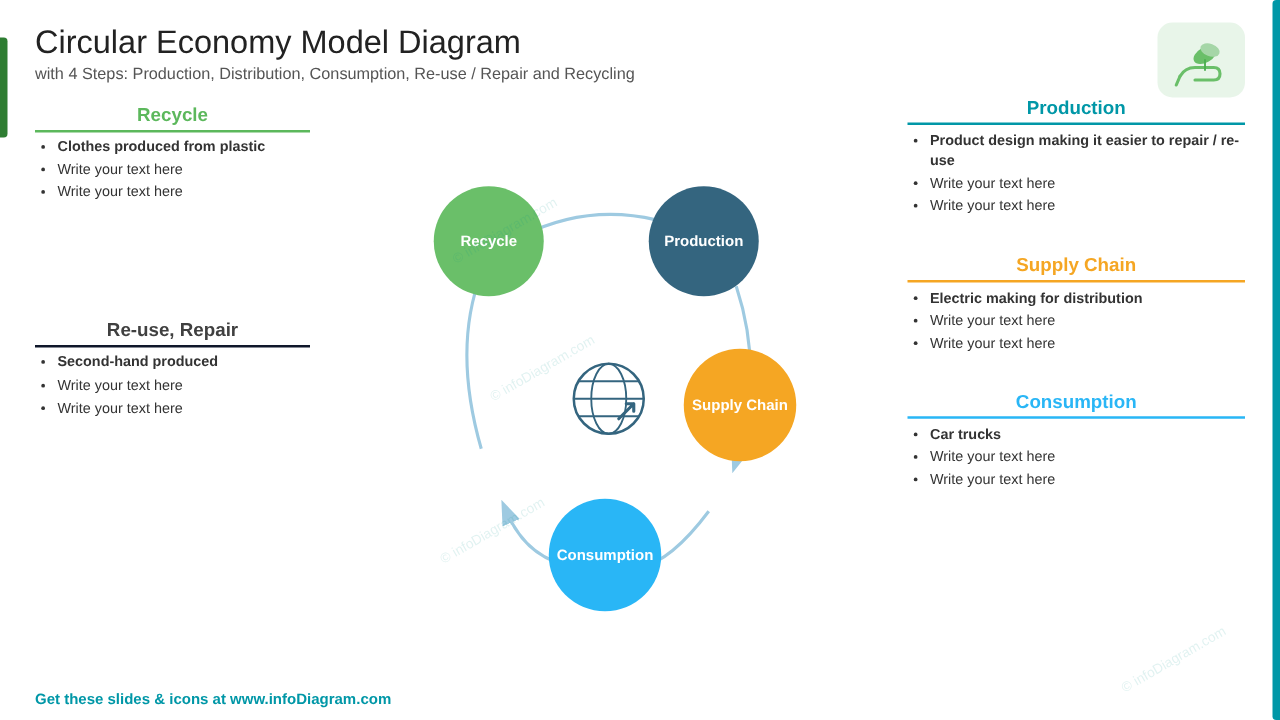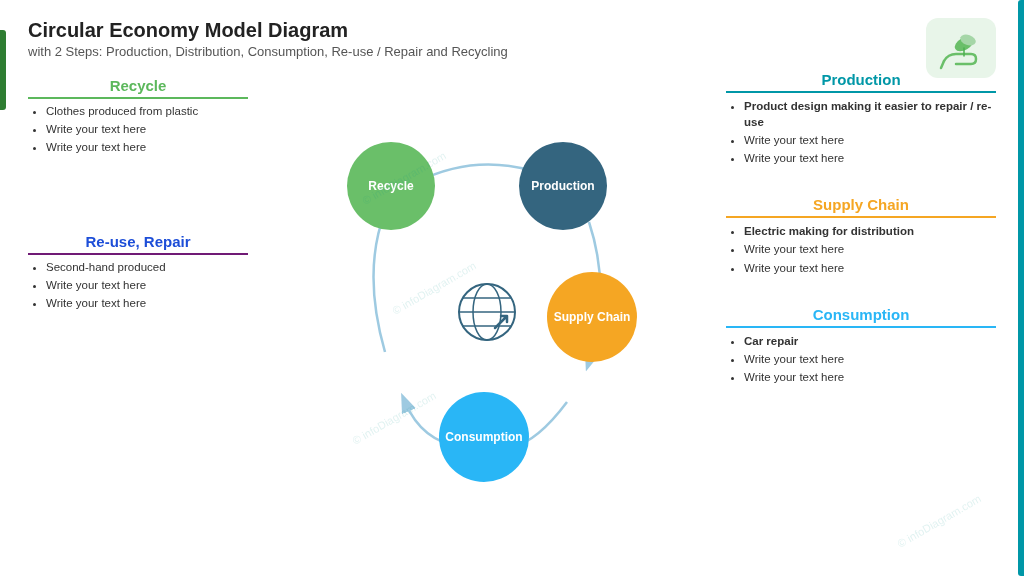--- a/index.html
+++ b/index.html
@@ -29,22 +29,22 @@
       height: 80px;
       background: #2e7d32;
       border-radius: 0 3px 3px 0;
     }
 
     .header {
       margin-bottom: 6px;
     }
 
     .title {
-      font-size: 20px;
-      font-weight: 700;
+      font-size: 26px;
+      font-weight: 400;
       color: #222;
       line-height: 1.2;
     }
 
     .subtitle {
       font-size: 13px;
       color: #555;
       margin-top: 2px;
     }
 
@@ -70,36 +70,36 @@
 
     .info-block-title {
       font-size: 15px;
       font-weight: 700;
       text-align: center;
       margin-bottom: 4px;
       padding-bottom: 3px;
     }
 
     .info-block-title.green { color: #5cb85c; border-bottom: 2px solid #5cb85c; }
-    .info-block-title.teal { color: #1d4ed8; border-bottom: 2px solid #701a75; }
+    .info-block-title.teal { color: #404040; border-bottom: 2px solid #0f172a; margin-top: 16px; }
 
     .info-block ul {
       list-style: disc;
       padding-left: 18px;
       font-size: 11.5px;
       color: #333;
     }
 
     .info-block ul li {
       margin-bottom: 2px;
       line-height: 1.4;
     }
 
     .info-block ul li strong {
-      font-weight: 400;
+      font-weight: 700;
     }
 
     
     .center-panel {
       flex: 1;
       display: flex;
       align-items: center;
       justify-content: center;
       position: relative;
     }
@@ -233,21 +233,21 @@
       <path d="M8 35 L5 42" stroke="#6abf69" stroke-width="2.5" stroke-linecap="round"></path>
 
       <ellipse cx="28" cy="18" rx="10" ry="6" fill="#6abf69" transform="rotate(-30 28 18)"></ellipse>
       <ellipse cx="32" cy="14" rx="8" ry="5" fill="#a5d6a7" transform="rotate(20 32 14)"></ellipse>
       <path d="M28 22 L28 30" stroke="#4caf50" stroke-width="1.5" stroke-linecap="round"></path>
     </svg>
   </div>
 
   <div class="header">
     <div class="title">Circular Economy Model Diagram</div>
-    <div class="subtitle">with 2 Steps: Production, Distribution, Consumption, Re-use / Repair and Recycling</div>
+    <div class="subtitle">with 4 Steps: Production, Distribution, Consumption, Re-use / Repair and Recycling</div>
   </div>
 
   <div class="content-area">
 
     <div class="left-panel">
 
       <div class="info-block">
         <div class="info-block-title green">Recycle</div>
         <ul>
           <li><strong>Clothes produced from plastic</strong></li>
@@ -344,27 +344,30 @@
           <li>Write your text here</li>
           <li>Write your text here</li>
         </ul>
       </div>
 
       <div style="height:8px;"></div>
 
       <div class="right-info-block">
         <div class="right-info-title blue-cons">Consumption</div>
         <ul>
-          <li><strong>Car repair</strong></li>
+          <li><strong>Car trucks</strong></li>
           <li>Write your text here</li>
           <li>Write your text here</li>
         </ul>
       </div>
 
       <div class="watermark" style="bottom:30px;right:10px;transform:rotate(-30deg);">© infoDiagram.com</div>
     </div>
 
   </div>
 
+  <div class="footer">
+    <span>Get these slides &amp; icons at www.<span style="font-weight:700;color:#0097a7;">infoDiagram</span>.com</span>
+  </div>
 
   <div style="position:absolute;right:0;top:0;width:6px;height:576px;background:#0097a7;border-radius:3px 0 0 3px;"></div>
 
 </div>
 
 </body></html>

